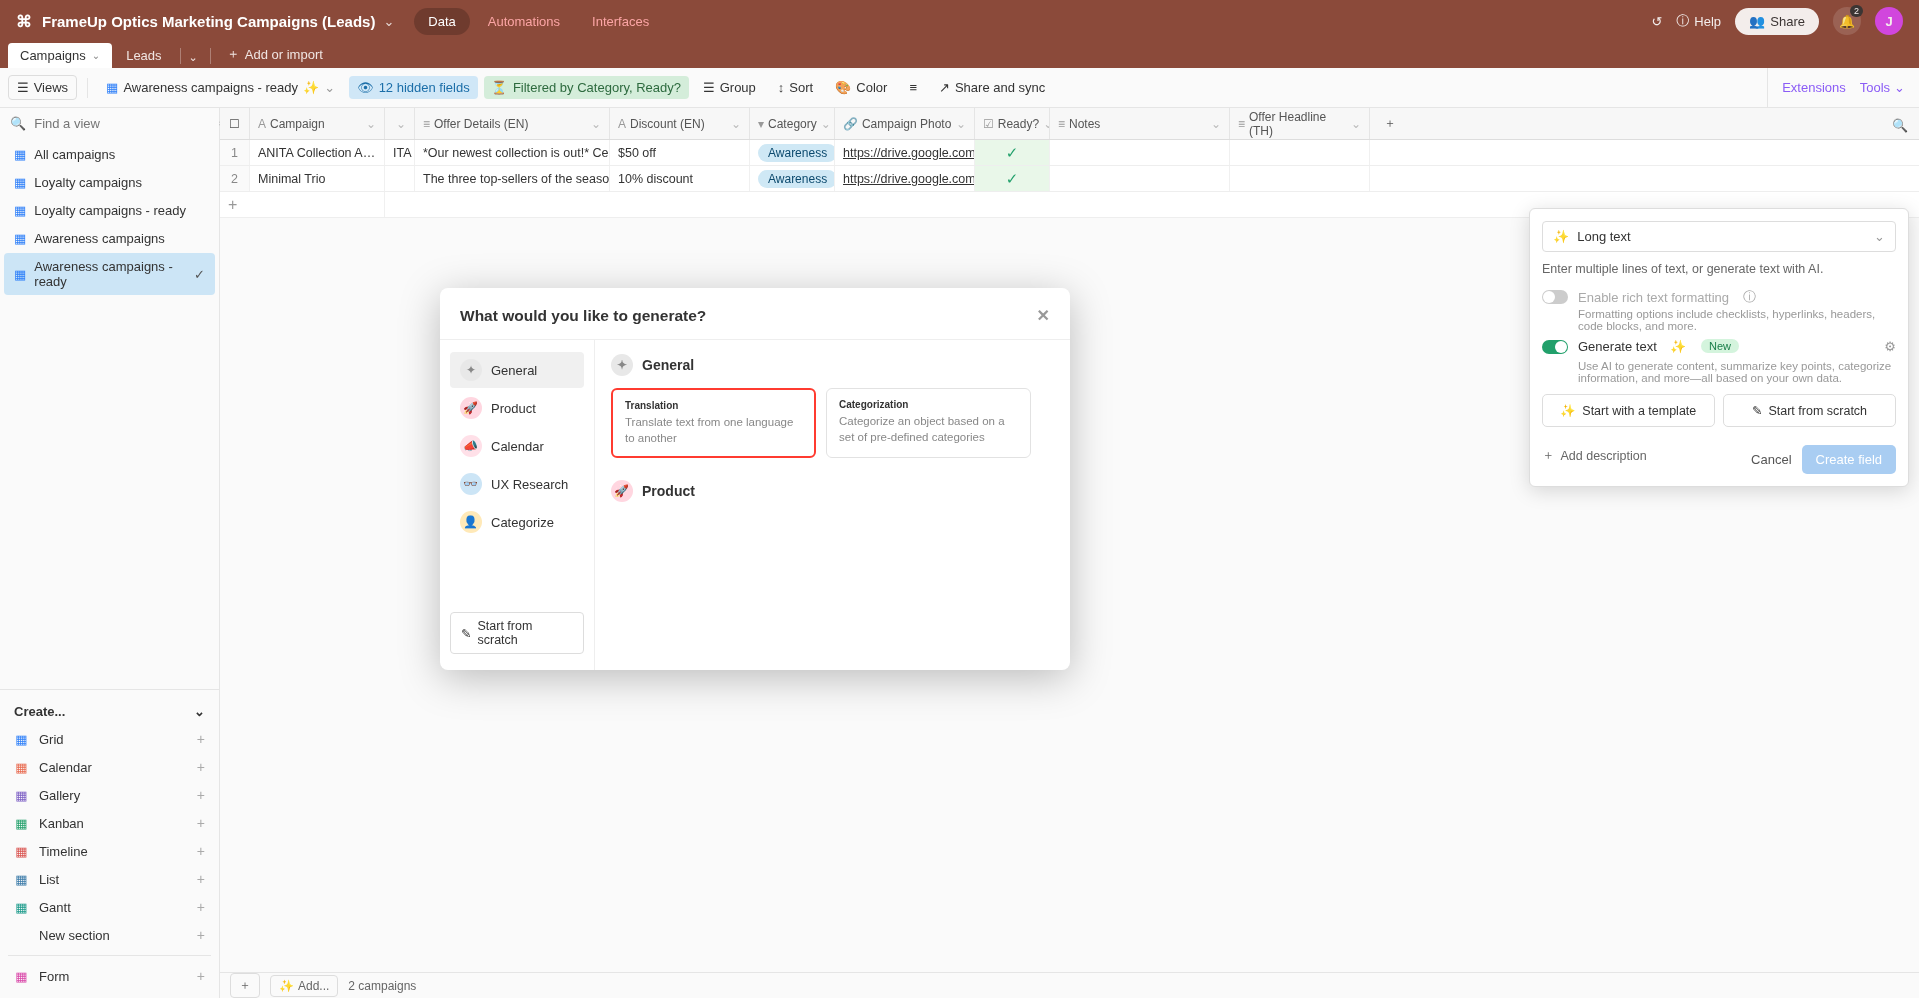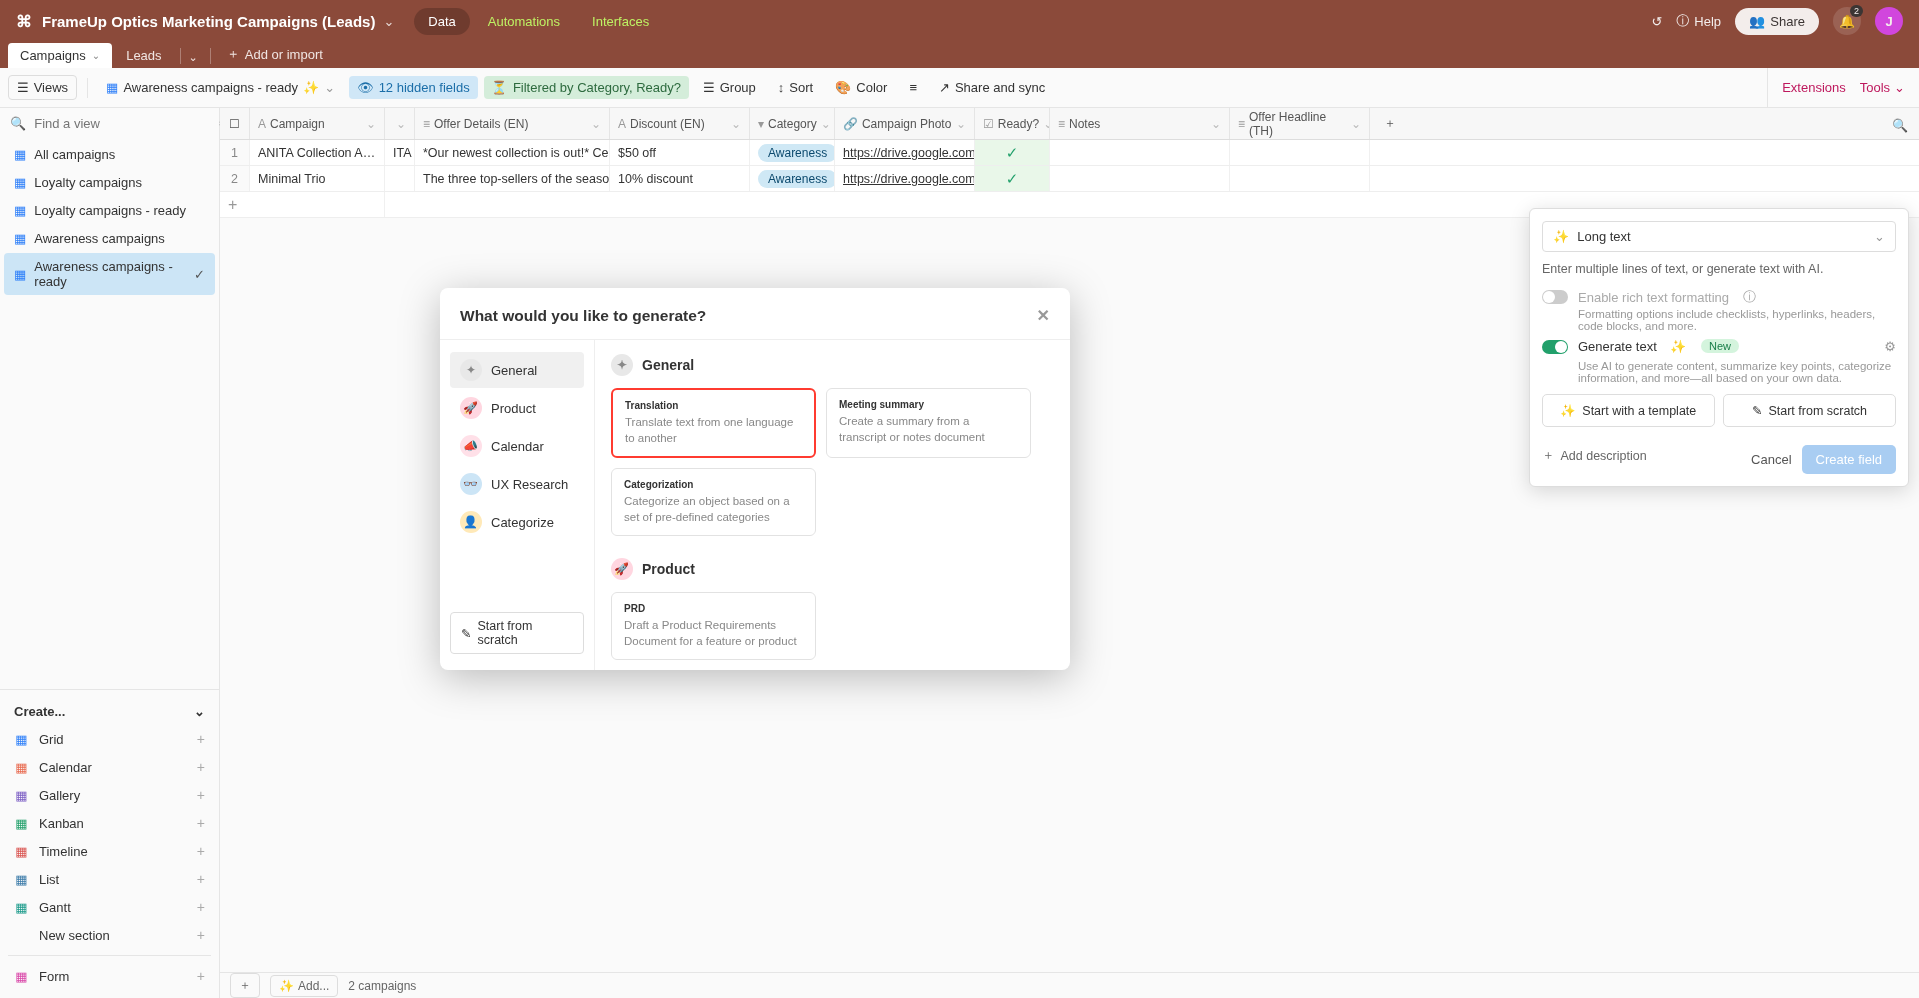--- a/index.html
+++ b/index.html
@@ -1,21 +1,21 @@
 <!DOCTYPE html>
 <html><head>
 <meta charset="utf-8">
 <style>
 * { box-sizing: border-box; margin: 0; padding: 0; }
 body { font-family: -apple-system, BlinkMacSystemFont, "Segoe UI", Helvetica, Arial, sans-serif; font-size: 13px; color: #333; background: #f5f5f5; overflow: hidden; }
 .header { background: #8b4a3a; color: #fff; height: 42px; display: flex; align-items: center; padding: 0 16px; }
 .header .logo { font-weight: bold; margin-right: 10px; font-size: 16px; }
 .header .title { font-weight: 600; font-size: 15px; margin-right: 8px; }
 .header .chev { opacity: 0.8; margin-right: 20px; }
-.header .nav-btn { padding: 6px 14px; border-radius: 16px; color: #bef264; cursor: pointer; font-size: 13px; margin-right: 4px; }
+.header .nav-btn { padding: 6px 14px; border-radius: 16px; color: #fca5a5; cursor: pointer; font-size: 13px; margin-right: 4px; }
 .header .nav-btn.active { background: rgba(0,0,0,0.2); color:#fff; }
 .header .spacer { flex: 1; }
 .header .icon-btn { margin-left: 14px; opacity: 0.9; cursor: pointer; display:flex; align-items:center; gap:5px; font-size:13px; }
 .header .share-btn { background: #fff; color: #333; padding: 6px 14px; border-radius: 16px; font-size: 13px; display:flex; align-items:center; gap:5px; }
 .header .bell { position:relative; width:28px; height:28px; background:rgba(255,255,255,0.15); border-radius:50%; display:flex; align-items:center; justify-content:center; }
 .header .bell .badge { position:absolute; top:-2px; right:-2px; background:#333; color:#fff; font-size:9px; padding:1px 4px; border-radius:7px; }
 .header .avatar { width:28px; height:28px; border-radius:50%; background:#d946ef; display:flex; align-items:center; justify-content:center; font-weight:600; font-size:13px; }
 .tablebar { background:#8b4a3a; height:26px; display:flex; align-items:flex-end; padding:0 8px; }
 .tablebar .tab { background:#fff; color:#333; padding:5px 12px 5px 12px; border-radius:4px 4px 0 0; font-size:13px; display:flex; align-items:center; gap:6px; margin-right:2px; cursor:pointer; }
 .tablebar .tab2 { color:#f0e5e2; padding:5px 12px; font-size:13px; cursor:pointer; }
@@ -51,21 +51,21 @@
 .gr-cell { border-right:1px solid #f0f0f0; padding:0 8px; display:flex; align-items:center; overflow:hidden; white-space:nowrap; text-overflow:ellipsis; }
 .gr-cell.num { justify-content:center; color:#888; background:#fafafa; }
 .tag-aware { background:#cfe8f5; color:#0c4a6e; padding:2px 10px; border-radius:10px; font-size:12px; }
 .link { color:#333; text-decoration:underline; }
 .check-green { color:#22a06b; font-size:15px; margin:0 auto; }
 .grid-body { flex:1; position:relative; background:#fafafa; }
 .grid-add-row { display:flex; height:26px; border-bottom:1px solid #eee; background:#fff; }
 .grid-add-row .plus-cell { width:165px; border-right:1px solid #f0f0f0; display:flex; align-items:center; padding:0 8px; color:#999; font-size:16px; cursor:pointer; }
 .footer { height:26px; border-top:1px solid #e5e5e5; background:#fafafa; display:flex; align-items:center; padding:0 10px; font-size:12px; color:#666; gap:10px; }
 .footer .fbtn { padding:3px 8px; border:1px solid #ddd; border-radius:4px; cursor:pointer; display:flex; align-items:center; gap:4px; }
-.ext-bar { position:absolute; top:0; right:0; height:40px; display:flex; align-items:center; gap:14px; padding:0 14px; font-size:13px; color:#be185d; background:#fafafa; border-bottom:1px solid #e5e5e5; border-left:1px solid #e5e5e5; }
+.ext-bar { position:absolute; top:0; right:0; height:40px; display:flex; align-items:center; gap:14px; padding:0 14px; font-size:13px; color:#8b5cf6; background:#fafafa; border-bottom:1px solid #e5e5e5; border-left:1px solid #e5e5e5; }
 .ext-bar .ext { cursor:pointer; display:flex; align-items:center; gap:4px; }
 .search-top { position:absolute; right:10px; top:10px; color:#888; cursor:pointer; }
 
 .field-panel { position:absolute; top:100px; right:10px; width:380px; background:#fff; border:1px solid #ddd; border-radius:6px; box-shadow:0 4px 20px rgba(0,0,0,0.15); padding:12px; font-size:13px; z-index:50; }
 .field-panel input.field-name { width:100%; padding:8px 10px; border:1px solid #ddd; border-radius:4px; background:#f7f7f7; font-size:13px; margin-bottom:10px; }
 .field-panel .type-select { width:100%; padding:7px 10px; border:1px solid #ddd; border-radius:4px; display:flex; align-items:center; gap:8px; cursor:pointer; margin-bottom:10px; }
 .field-panel .type-select .chev { margin-left:auto; color:#999; }
 .field-panel .desc-text { color:#666; font-size:12.5px; margin-bottom:12px; }
 .field-panel .toggle-row { display:flex; align-items:flex-start; gap:10px; margin-bottom:6px; }
 .field-panel .toggle { width:26px; height:14px; border-radius:8px; position:relative; flex-shrink:0; margin-top:2px; }
@@ -416,37 +416,29 @@
               <div class="gm-section-title">
                   <span class="dot dot-general">✦</span>
                   <span>General</span>
                 </div>
               <div class="gm-cards">
                 <div class="gm-card highlight">
                   <div class="ct">Translation</div>
                   <div class="cd">Translate text from one language to another</div>
                 </div>
                 <div class="gm-card">
-                  <div class="ct">Meeting summary</div>
-                  <div class="cd">Create a summary from a transcript or notes document</div>
-                </div>
-                <div class="gm-card">
                   <div class="ct">Categorization</div>
                   <div class="cd">Categorize an object based on a set of pre-defined categories</div>
                 </div>
               </div>
               <div class="gm-section-title">
                   <span class="dot dot-product">🚀</span>
                   <span>Product</span>
                 </div>
               <div class="gm-cards">
-                <div class="gm-card">
-                  <div class="ct">PRD</div>
-                  <div class="cd">Draft a Product Requirements Document for a feature or product</div>
-                </div>
 
               </div>
             </div>
           </div>
         </div>
 
       </div>
     </div>
   </div>
 </div>

